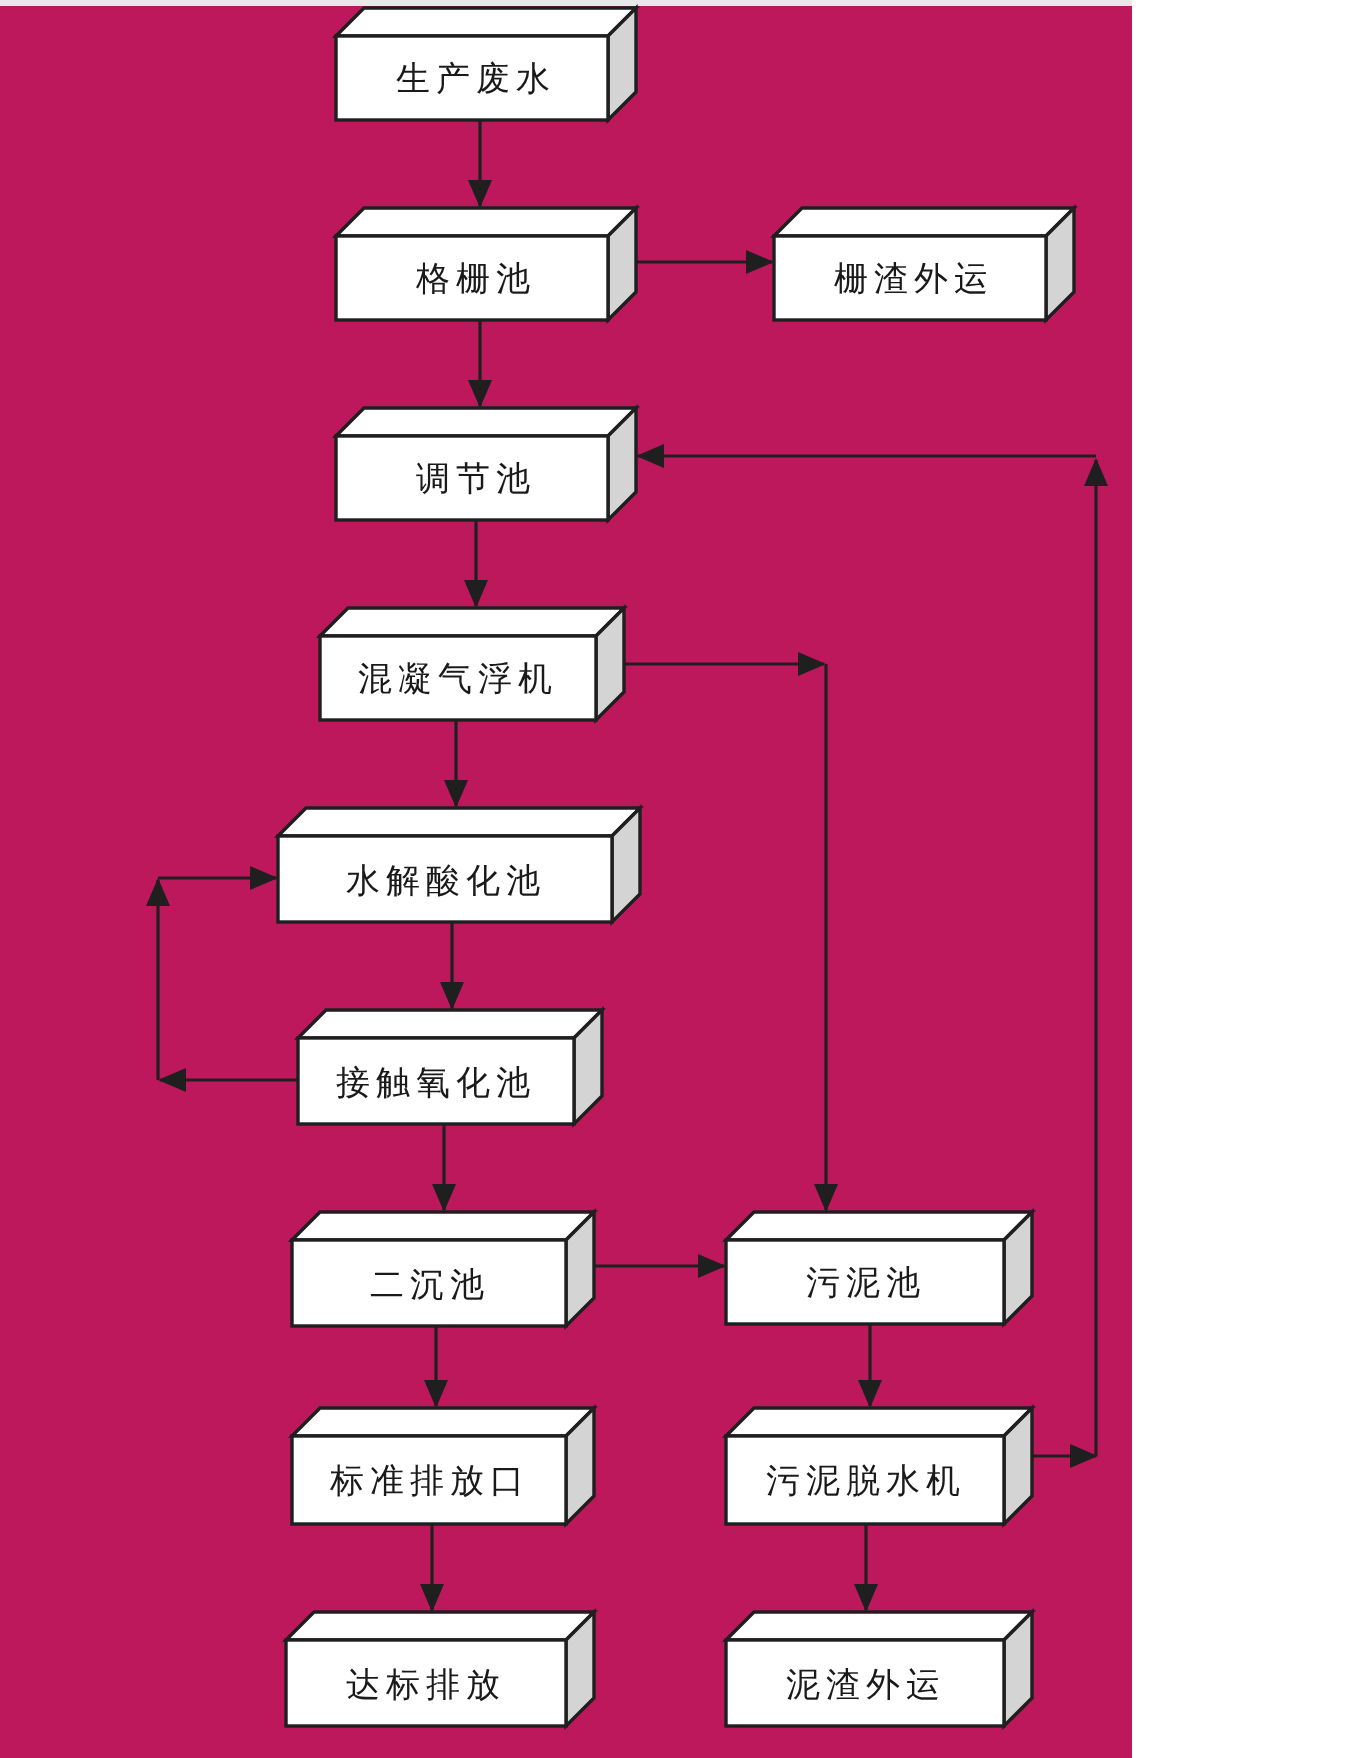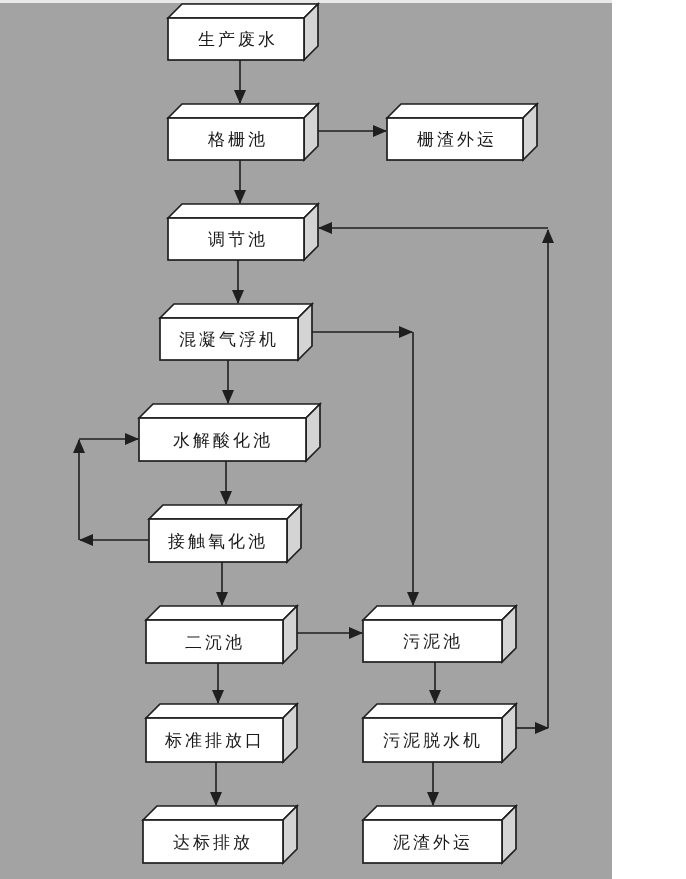--- a/index.html
+++ b/index.html
@@ -2,23 +2,23 @@
 <html><head>
 <meta charset="utf-8">
 <style>
   html, body {
     margin: 0;
     padding: 0;
     background: #ffffff;
   }
   .page {
     position: relative;
-    width: 612px;
+    width: 566px;
     height: 879px;
-    background: #a3a3a3;
+    background: #be185d;
     overflow: hidden;
   }
   svg {
     display: block;
   }
   .box-face   { fill: #ffffff; stroke: #1f1f1f; stroke-width: 1.7; }
   .box-top    { fill: #ffffff; stroke: #1f1f1f; stroke-width: 1.7; stroke-linejoin: miter; }
   .box-side   { fill: #d4d4d4; stroke: #1f1f1f; stroke-width: 1.7; stroke-linejoin: miter; }
   .edge       { stroke: #1f1f1f; stroke-width: 1.6; fill: none; }
   .node-label {

